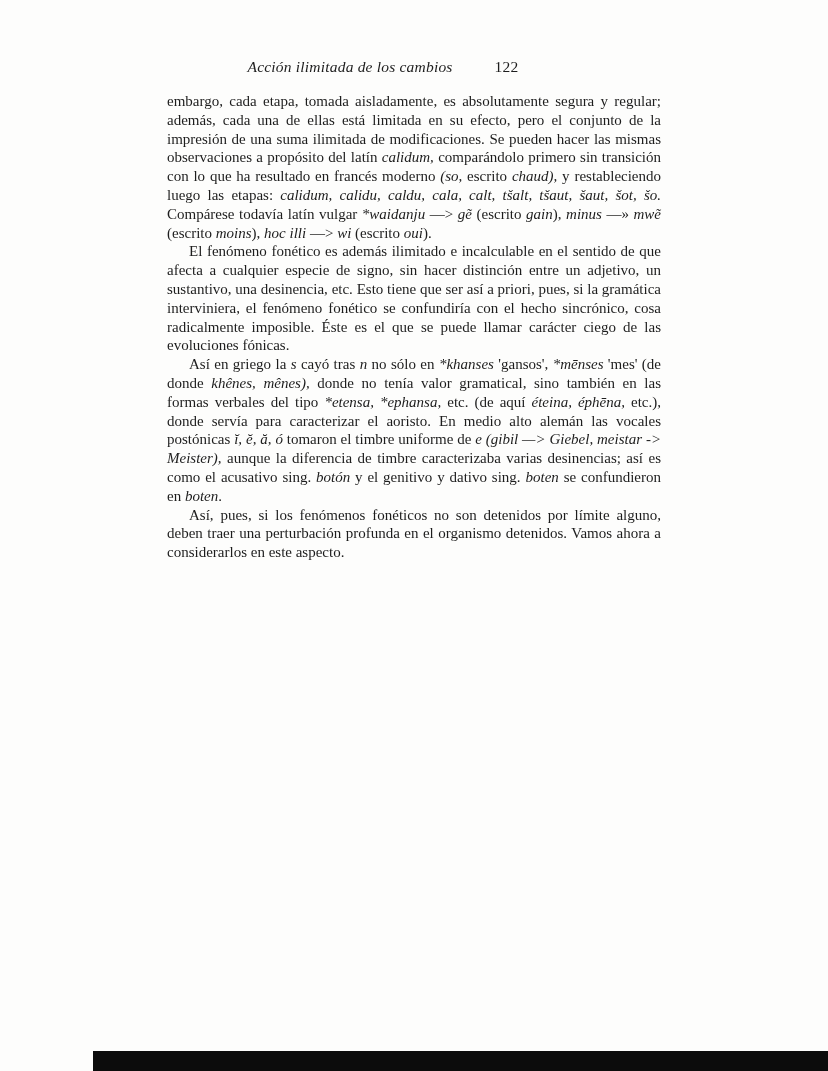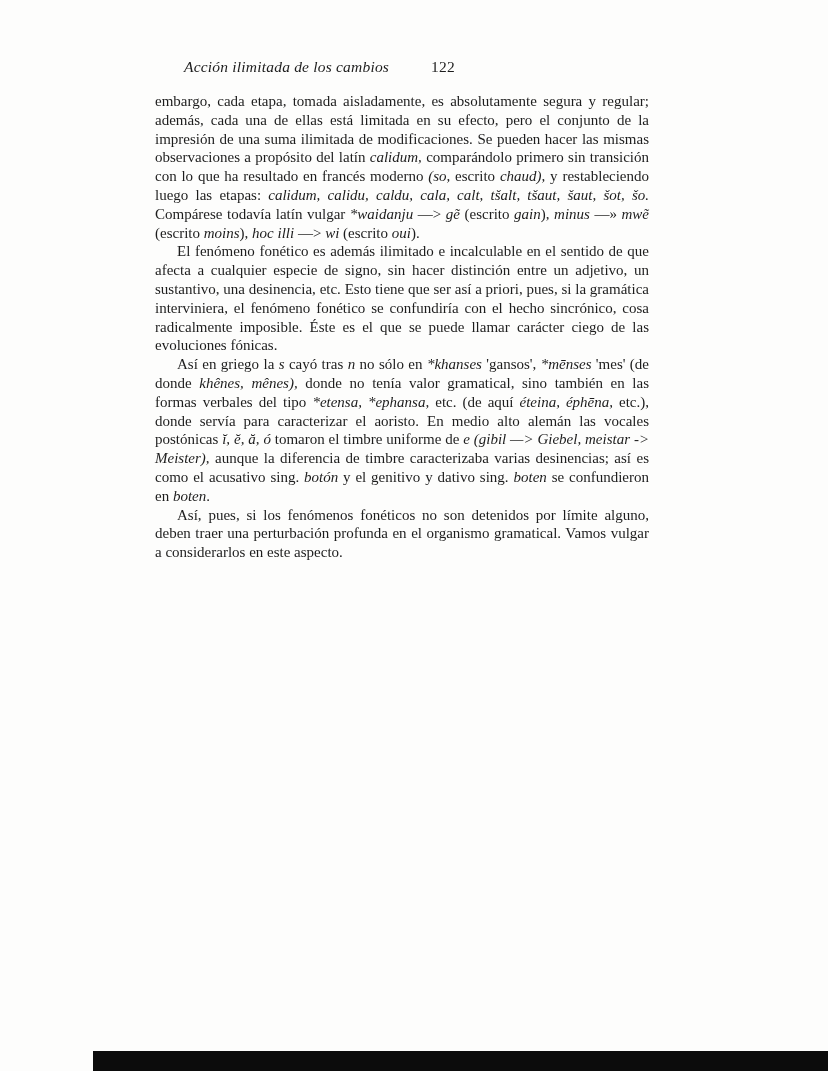--- a/index.html
+++ b/index.html
@@ -12,39 +12,39 @@
     width: 828px;
     height: 1071px;
     background: #fdfdfc;
     overflow: hidden;
     font-family: "Liberation Serif", "DejaVu Serif", serif;
     color: #1d1d1d;
   }
   .running-head {
     position: absolute;
     top: 58px;
-    left: 184px;
+    left: 162px;
     width: 442px;
     display: flex;
-    justify-content: flex-start;
+    justify-content: center;
     align-items: baseline;
     font-size: 15.5px;
     letter-spacing: 0.2px;
     gap: 42px;
   }
   .head-title {
     font-style: italic;
   }
   .page-num {
     font-style: normal;
   }
   .body-text {
     position: absolute;
     top: 92px;
-    left: 155px;
+    left: 167px;
     width: 494px;
     font-size: 15px;
     line-height: 18.8px;
     text-align: justify;
   }
   .para {
     margin: 0;
     padding: 0;
   }
   .para.indent {
@@ -69,18 +69,18 @@
 
   <header class="running-head">
     <span class="head-title">Acción ilimitada de los cambios</span>
     <span class="page-num">122</span>
   </header>
 
   <main class="body-text">
       <p class="para"><span>embargo, cada etapa, tomada aisladamente, es absolutamente segura y regular; además, cada una de ellas está limitada en su efecto, pero el conjunto de la impresión de una suma ilimitada de modificaciones. Se pueden hacer las mismas observaciones a propósito del latín </span><i>calidum,</i><span> comparándolo primero sin transición con lo que ha resultado en francés moderno </span><i>(so,</i><span> escrito </span><i>chaud),</i><span> y restableciendo luego las etapas: </span><i>calidum, calidu, caldu, cala, calt, tšalt, tšaut, šaut, šot, šo.</i><span> Compárese todavía latín vulgar </span><i>*waidanju</i><span> —&gt; </span><i>gẽ</i><span> (escrito </span><i>gain</i><span>), </span><i>minus</i><span> —» </span><i>mwẽ</i><span> (escrito </span><i>moins</i><span>), </span><i>hoc illi</i><span> —&gt; </span><i>wi</i><span> (escrito </span><i>oui</i><span>).</span></p>
       <p class="para indent"><span>El fenómeno fonético es además ilimitado e incalculable en el sentido de que afecta a cualquier especie de signo, sin hacer distinción entre un adjetivo, un sustantivo, una desinencia, etc. Esto tiene que ser así a priori, pues, si la gramática interviniera, el fenómeno fonético se confundiría con el hecho sincrónico, cosa radicalmente imposible. Éste es el que se puede llamar carácter ciego de las evoluciones fónicas.</span></p>
       <p class="para indent"><span>Así en griego la </span><i>s</i><span> cayó tras </span><i>n</i><span> no sólo en </span><i>*khanses</i><span> 'gansos', </span><i>*mēnses</i><span> 'mes' (de donde </span><i>khênes, mênes),</i><span> donde no tenía valor gramatical, sino también en las formas verbales del tipo </span><i>*etensa, *ephansa,</i><span> etc. (de aquí </span><i>éteina, éphēna,</i><span> etc.), donde servía para caracterizar el aoristo. En medio alto alemán las vocales postónicas </span><i>ĭ, ĕ, ă, ó</i><span> tomaron el timbre uniforme de </span><i>e (gibil —&gt; Giebel, meistar -&gt; Meister),</i><span> aunque la diferencia de timbre caracterizaba varias desinencias; así es como el acusativo sing. </span><i>botón</i><span> y el genitivo y dativo sing. </span><i>boten</i><span> se confundieron en </span><i>boten</i><span>.</span></p>
-      <p class="para indent"><span>Así, pues, si los fenómenos fonéticos no son detenidos por límite alguno, deben traer una perturbación profunda en el organismo gramatical. Vamos vulgar a considerarlos en este aspecto.</span></p>
+      <p class="para indent"><span>Así, pues, si los fenómenos fonéticos no son detenidos por límite alguno, deben traer una perturbación profunda en el organismo detenidos. Vamos ahora a considerarlos en este aspecto.</span></p>
     </main>
 
   <div class="scan-bar"></div>
 
 </div>
 
 </body></html>

